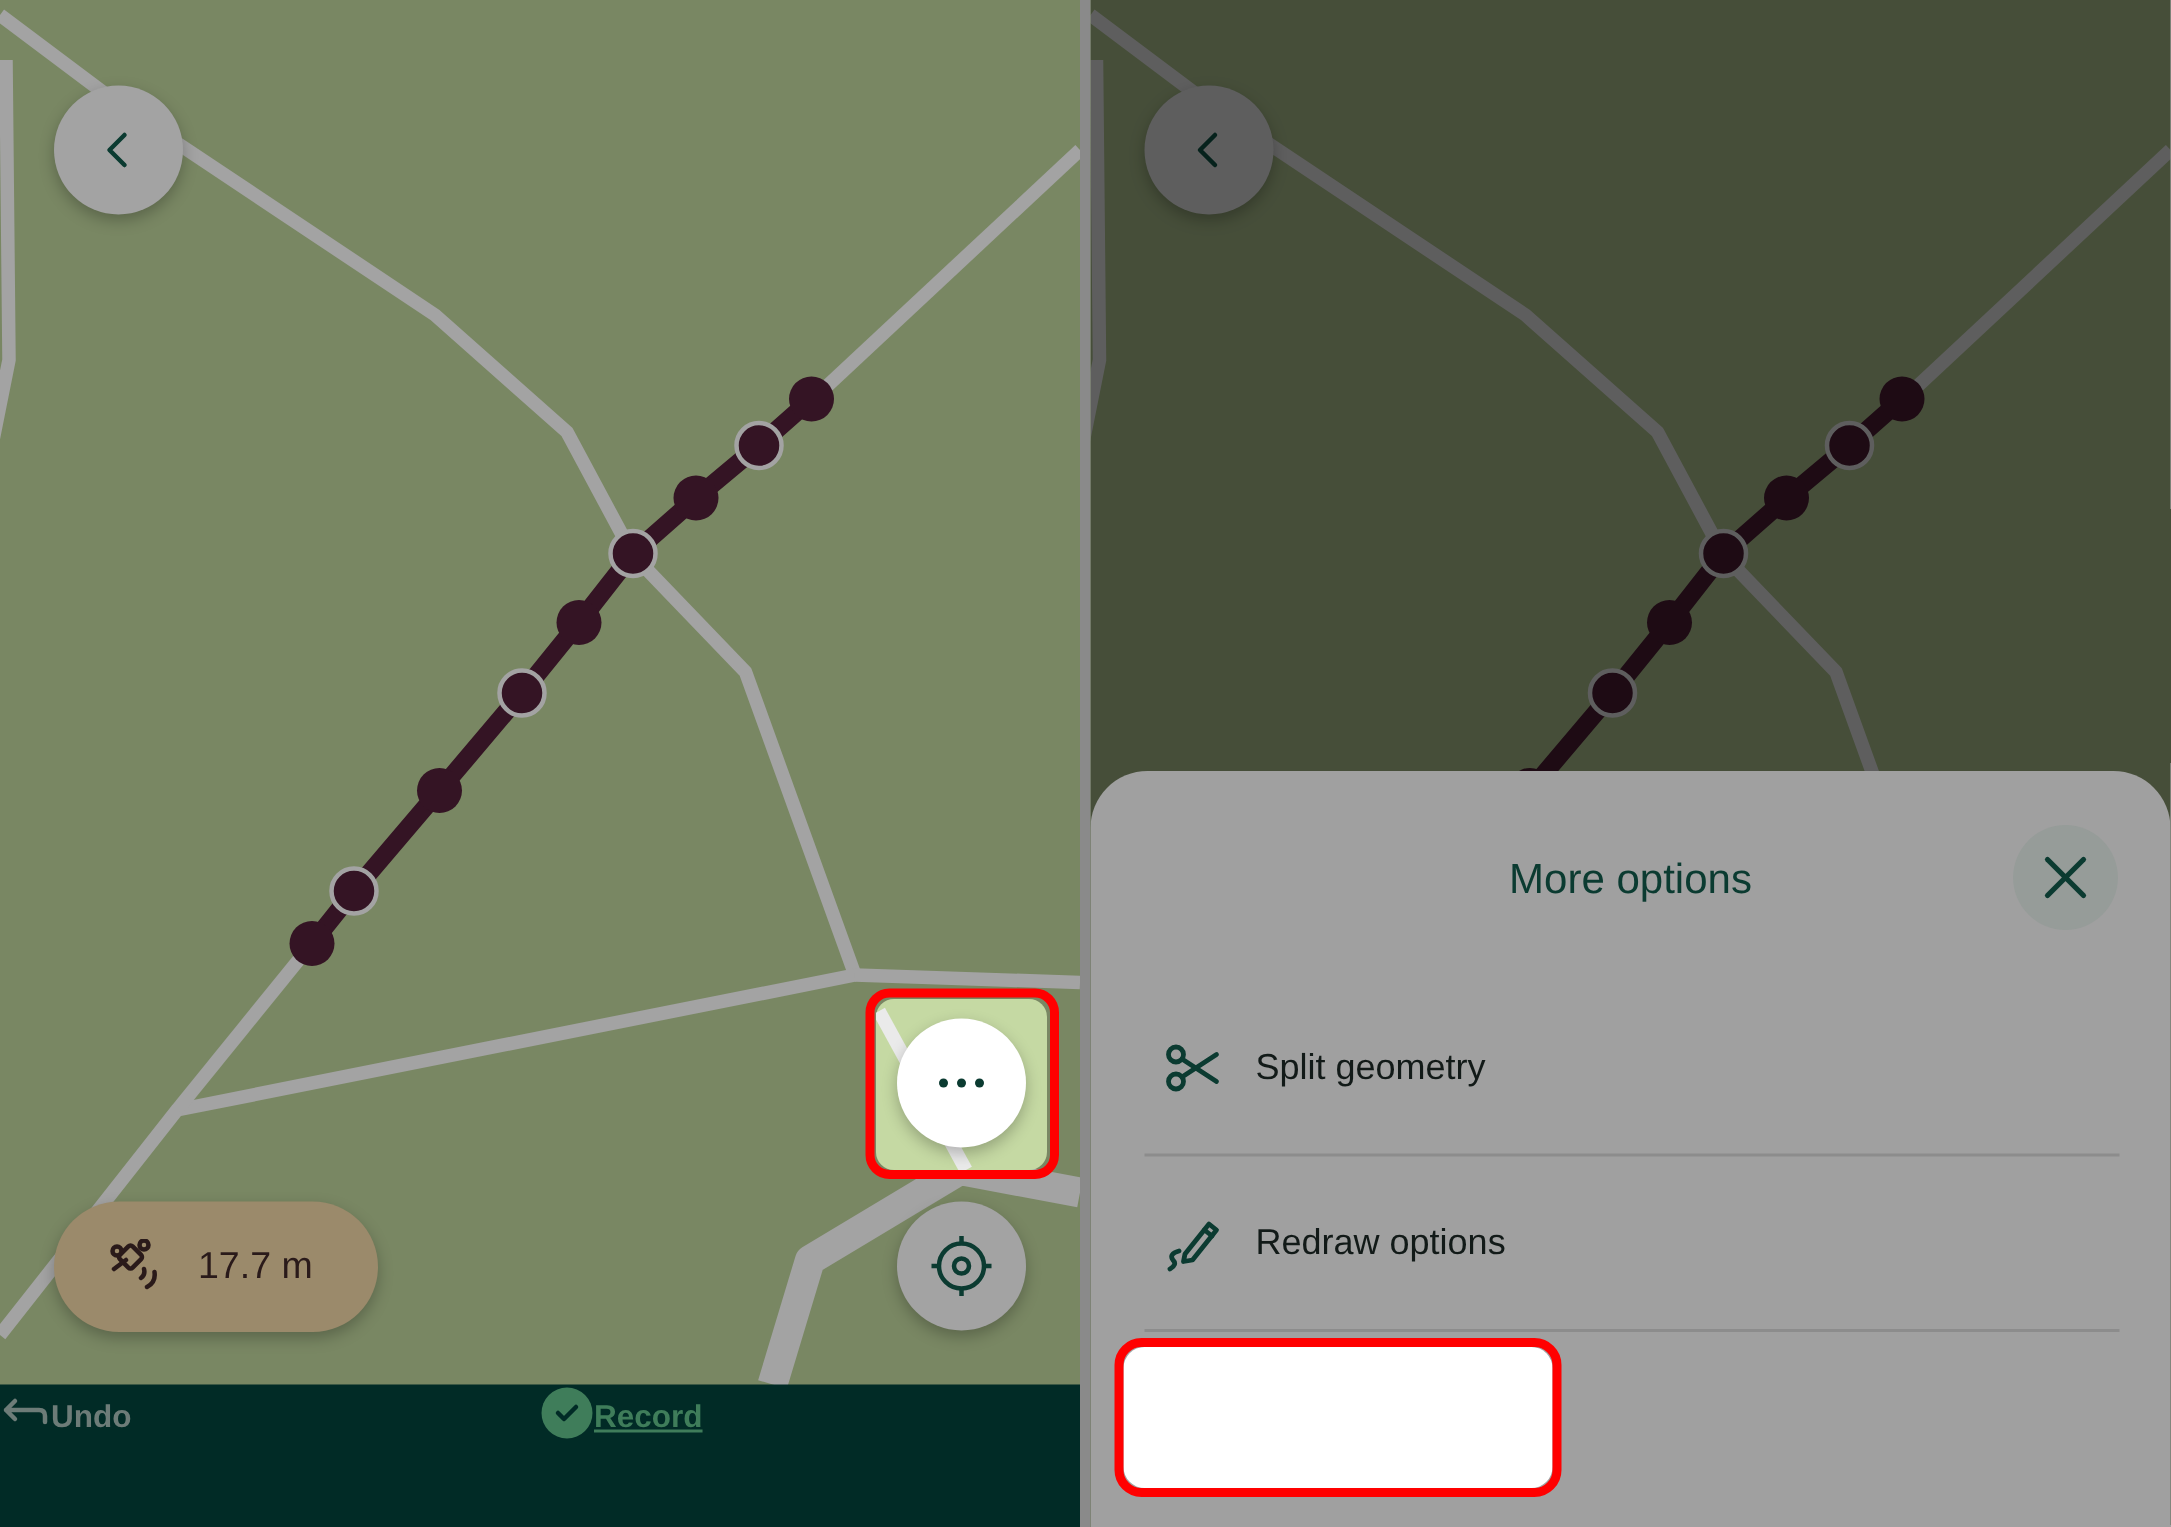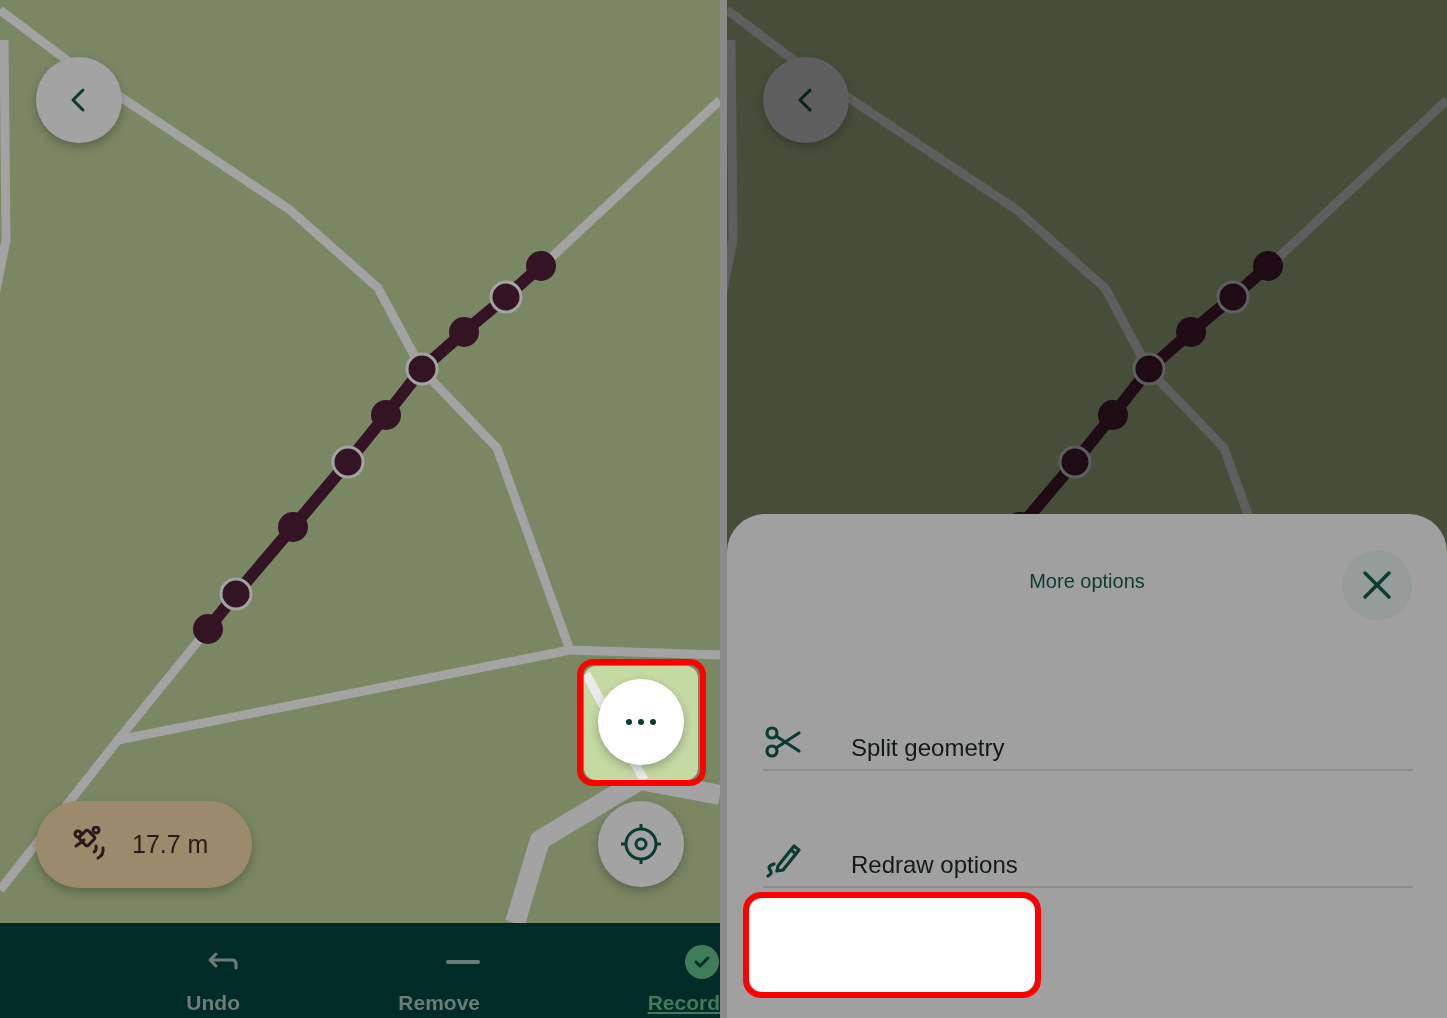--- a/index.html
+++ b/index.html
@@ -29,42 +29,42 @@
       border-radius: 44px; background: #9b8a6b;
       display: flex; align-items: center; padding-left: 36px;
       box-shadow: 0 4px 10px rgba(0,0,0,0.25);
     }
     .gps-text { margin-left: 22px; font-size: 25px; color: #2a1a1a; text-align: center; }
 
     .bottom-bar {
       position: absolute; left: 0; top: 923px; width: 720px; height: 95px;
       background: #012b26; display: flex;
     }
-    .bar-item { flex: 1; display: flex; flex-direction: column; align-items: flex-end; justify-content: flex-start; padding-top: 20px; cursor: pointer; }
+    .bar-item { flex: 1; display: flex; flex-direction: row; align-items: flex-start; justify-content: flex-start; padding-top: 0; cursor: pointer; }
     .bar-icon { height: 38px; display: flex; align-items: center; justify-content: center; }
     .bar-label { margin-top: 10px; font-size: 21px; font-weight: bold; color: #6d7c78; }
     .bar-label.active { color: #3f7d5a; text-decoration: underline; }
 
     .overlay { position: absolute; left: 0; top: 0; width: 720px; height: 1018px; background: rgba(0,0,0,0.42); }
 
     .sheet {
       position: absolute; left: 0; top: 514px; width: 720px; height: 520px;
       background: #a0a0a0; border-radius: 38px 38px 0 0;
     }
     .sheet-title {
       position: absolute; left: 0; width: 720px; top: 56px; text-align: center;
-      font-size: 20px; color: #0b3b31;
+      font-size: 28px; color: #0b3b31;
     }
     .close-btn {
       position: absolute; left: 615px; top: 36px; width: 70px; height: 70px; border-radius: 50%;
       background: #969c99; display: flex; align-items: center; justify-content: center; cursor: pointer;
     }
     .option {
-      position: absolute; left: 36px; width: 650px; height: 100px;
-      display: flex; align-items: flex-end; cursor: pointer; gap: 26px;
+      position: absolute; left: 48px; width: 650px; height: 100px;
+      display: flex; align-items: center; cursor: pointer;
     }
     .option-icon { width: 40px; height: 40px; display: flex; align-items: center; justify-content: center; }
     .option-label { margin-left: 22px; font-size: 24px; color: #121a18; }
     .sheet-divider { position: absolute; left: 36px; width: 650px; height: 2px; background: #8c8c8c; }
     .streaming-hl { position: absolute; left: 22px; top: 384px; width: 286px; height: 94px; background: #ffffff; border-radius: 14px; }
     .streaming-red { position: absolute; left: 16px; top: 378px; width: 298px; height: 106px; border: 6px solid #ff0000; border-radius: 18px; }
   </style>
 </head>
 <body>
 
@@ -142,28 +142,20 @@
     <div class="bar-item">
       <div class="bar-icon">
         <svg width="34" height="24" viewBox="0 0 34 24">
           <path d="M10,4 L4,10 L10,16 M4,10 H26 Q30,10 30,14 V18" fill="none" stroke="#6d7c78" stroke-width="3" stroke-linecap="round" stroke-linejoin="round"></path>
         </svg>
       </div>
       <span class="bar-label">Undo</span>
     </div>
     <div class="bar-item">
       <div class="bar-icon">
-        <svg width="34" height="10" viewBox="0 0 34 10">
-          <line x1="2" y1="5" x2="32" y2="5" stroke="#6d7c78" stroke-width="4" stroke-linecap="round"></line>
-        </svg>
-      </div>
-      <span class="bar-label">Remove</span>
-    </div>
-    <div class="bar-item">
-      <div class="bar-icon">
         <svg width="36" height="36" viewBox="0 0 36 36">
           <circle cx="18" cy="18" r="17" fill="#3f7d5a"></circle>
           <polyline points="12,18 16,22 24,14" fill="none" stroke="#012b26" stroke-width="3" stroke-linecap="round" stroke-linejoin="round"></polyline>
         </svg>
       </div>
       <span class="bar-label active">Record</span>
     </div>
   </div>
 </div>
 

